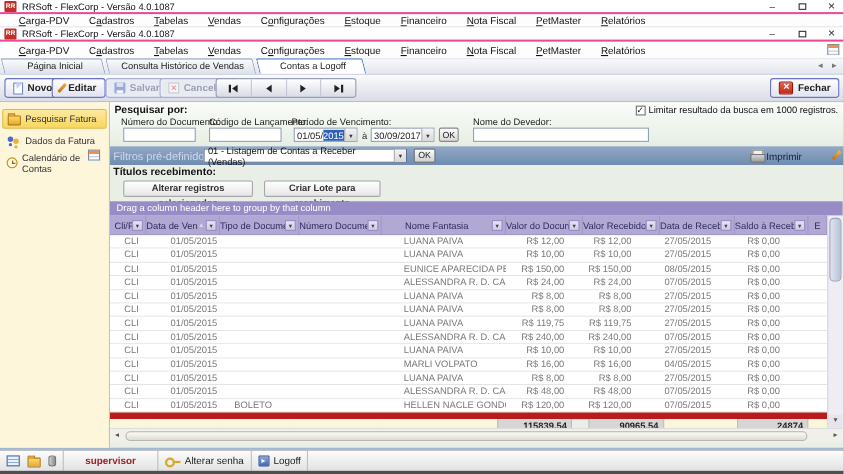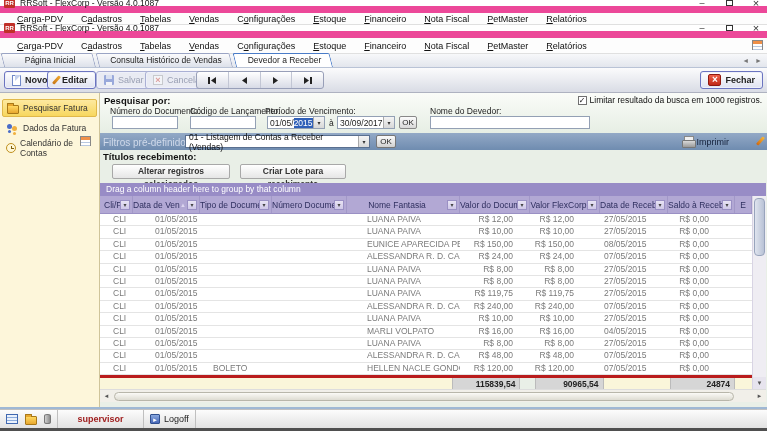--- a/index.html
+++ b/index.html
@@ -1,20 +1,20 @@
 <!DOCTYPE html>
 <html><head>
 <meta charset="utf-8">
 <style>
   *{margin:0;padding:0;box-sizing:border-box}
   html,body{background:#888}
   .screen{position:relative;width:767px;height:431px;background:#fff;overflow:hidden;
     font-family:"Liberation Sans",sans-serif;font-size:9px;color:#222}
   
-  .titlebar{position:absolute;left:0;right:0;background:#fff;border-bottom:7px solid #ec4899;
+  .titlebar{position:absolute;left:0;right:0;background:#fff;border-bottom:2px solid #ec4899;
     display:flex;align-items:center;padding-left:4px}
   .app-logo{width:11px;height:10px;background:#c03028;color:#fff;font-size:6px;font-weight:bold;
     display:inline-flex;align-items:center;justify-content:center;border-radius:1px;margin-right:5px}
   .titletext{font-size:8.5px;color:#111}
   .wincontrols{position:absolute;right:6px;top:0;bottom:0;display:flex;align-items:center;gap:17px}
   .wc{width:10px;height:10px;display:inline-flex;align-items:center;justify-content:center;color:#333;font-size:9px}
   .wc-min::before{content:"–"} .wc-close::before{content:"×";font-size:11px}
   .wc-max i{display:block;width:7px;height:6px;border:1px solid #333}
   
   .menubar{position:absolute;left:0;right:0;background:#fdfdfd;border-bottom:1px solid #e0e0e0;
@@ -30,21 +30,21 @@
     border:1px solid #9aa4c4;border-bottom:none;border-radius:2px 2px 0 0;transform:skewX(14deg);transform-origin:bottom left}
   .tab.active .tab-bg{background:#fff;border:1px solid #4a7cc8;border-bottom:none}
   .tab .tab-label{position:relative;font-size:8.5px;color:#222;padding:0 8px;white-space:nowrap}
   .tabscroll{position:absolute;right:3px;top:3px;color:#777;font-size:7px;letter-spacing:2px}
   
   .toolbar{position:absolute;left:0;right:0;height:25px;background:linear-gradient(#fbfbfc,#d9dce5);
     border-bottom:1px solid #aeb2c0}
   .tbtn{position:absolute;top:3px;height:18px;display:inline-flex;align-items:center;gap:4px;padding:0 7px;
     background:linear-gradient(#ffffff,#dfe2f0);border:1px solid #6b74c0;border-radius:3px;
     box-shadow:inset 0 0 0 1px #eef0fa;font-size:9px;font-weight:bold;color:#222}
-  .tbtn.disabled{color:#9aa0b4;border-color:#aab0d4;background:#e9ebf3;font-weight:normal}
+  .tbtn.disabled{color:#9aa0b4;border-color:#aab0d4;background:#e9ebf3;font-weight:bold}
   .tbtn.disabled .ico{opacity:.45}
   .navgroup{position:absolute;left:196px;top:3px;height:18px;width:128px;display:flex;
     background:linear-gradient(#ffffff,#d8dbe6);border:1px solid #989fb8;border-radius:3px;overflow:hidden}
   .navbtn{flex:1;display:flex;align-items:center;justify-content:center;border-right:1px solid #c2c6d4}
   .navbtn:last-child{border-right:none}
   
   .main{position:absolute;left:0;right:0;background:#e9efe7;border-bottom:2px solid #9fb8d4}
   .sidebar{position:absolute;left:0;top:0;bottom:0;width:100px;background:#fdf6da;border-right:1px solid #cfc49a;padding-top:6px}
   .side-item{display:flex;align-items:center;gap:4px;height:18px;padding-left:4px;margin:0 2px 2px 2px;
     font-size:8.5px;color:#333;border-radius:2px}
@@ -89,21 +89,21 @@
   .sortmark{font-size:6px;color:#ddd6f0;margin-right:1px}
   .sortmark::before{content:"▲"}
   .fbtn{width:10px;height:10px;margin-right:2px;background:linear-gradient(#e8e4f4,#cfc8e8);
     border:1px solid #9a90c4;display:flex;align-items:center;justify-content:center;font-size:6px;color:#444;flex:none}
   .fbtn::before{content:"▾"}
   .gbody{width:652px;background:#fff}
   .grow{display:flex;height:12.4px;border-bottom:1px solid #e4e4e4;background:#fff}
   .gcell{font-size:8.5px;color:#7a7a7a;line-height:11.5px;white-space:nowrap;overflow:hidden}
   .al-left{padding-left:13px}.al-date{padding-left:22px}.al-left2{padding-left:13px}.al-name{padding-left:20px}
   .al-money{text-align:right;padding-right:17px}.al-money2{text-align:right;padding-right:26px}.al-date2{padding-left:4px}
-  .gsum{display:flex;height:24px;width:652px;border-top:3px solid #b91c1c}
+  .gsum{display:flex;height:24px;width:652px;border-top:6px solid #b91c1c}
   .gsum .gcell{background:#faf6da;color:#222;line-height:13px}
   .gsum .gcell.filled{background:#d6d6d6;font-weight:bold;text-align:right;padding:0 4px 0 0;border-left:1px solid #bbb;border-right:1px solid #bbb}
   
   .vscroll{position:absolute;right:0;top:13px;width:14px;height:193px;background:#efedf3;border-left:1px solid #d8d4e4}
   .vthumb{position:absolute;left:1px;right:1px;top:2px;height:58px;background:linear-gradient(90deg,#dfe4ee,#b9c2d6);
     border:1px solid #98a4bc;border-radius:4px}
   .vdown{position:absolute;left:0;right:0;bottom:0;height:12px;display:flex;align-items:center;justify-content:center;
     font-size:6px;color:#555;background:#e7e4ee}
   .vdown::before{content:"▼"}
   .hscroll{position:absolute;left:0;top:206px;width:666px;height:13px;background:#f1efe9;border-top:1px solid #ddd}
@@ -214,21 +214,21 @@
     <div class="tab" style="width: 92px;">
         <span class="tab-bg"></span>
         <span class="tab-label">Página Inicial</span>
       </div>
       <div class="tab" style="width: 134px;">
         <span class="tab-bg"></span>
         <span class="tab-label">Consulta Histórico de Vendas</span>
       </div>
       <div class="tab active" style="width: 97px;">
         <span class="tab-bg"></span>
-        <span class="tab-label">Devedor a Receber</span>
+        <span class="tab-label">Contas a Logoff</span>
       </div>
       <span class="tabscroll">◄ ►</span>
   </div>
 
   <div class="toolbar" style="top:68px">
     <span class="tbtn" style="left:4px">
       <span class="ico icon-page"></span>
       <span>Novo</span>
     </span>
     <span class="tbtn" style="left:47px">
@@ -357,21 +357,21 @@
             </div>
             <div class="hcell" style="width: 113px;">
               <span class="hlabel">Nome Fantasia</span>
               <span class="fbtn"></span>
             </div>
             <div class="hcell" style="width: 70px;">
               <span class="hlabel">Valor do Docume...</span>
               <span class="fbtn"></span>
             </div>
             <div class="hcell" style="width: 70px;">
-              <span class="hlabel">Valor FlexCorp</span>
+              <span class="hlabel">Valor Recebido</span>
               <span class="fbtn"></span>
             </div>
             <div class="hcell" style="width: 68px;">
               <span class="hlabel">Data de Recebim...</span>
               <span class="fbtn"></span>
             </div>
             <div class="hcell" style="width: 67px;">
               <span class="hlabel">Saldo à Receber</span>
               <span class="fbtn"></span>
             </div>
@@ -563,18 +563,22 @@
   </div>
 
   <div class="statusbar" style="top:409px">
     <span class="seg icons">
       <span class="ico icon-dbgrid"></span>
       <span class="ico icon-folder"></span>
       <span class="ico icon-cyl"></span>
     </span>
     <span class="seg user">supervisor</span>
     <span class="seg">
+      <span class="ico icon-key"></span>
+      <span>Alterar senha</span>
+    </span>
+    <span class="seg">
       <span class="ico icon-logoff"></span>
       <span>Logoff</span>
     </span>
   </div>
   <div class="bottomedge"></div>
 </div>
 
 </body></html>

